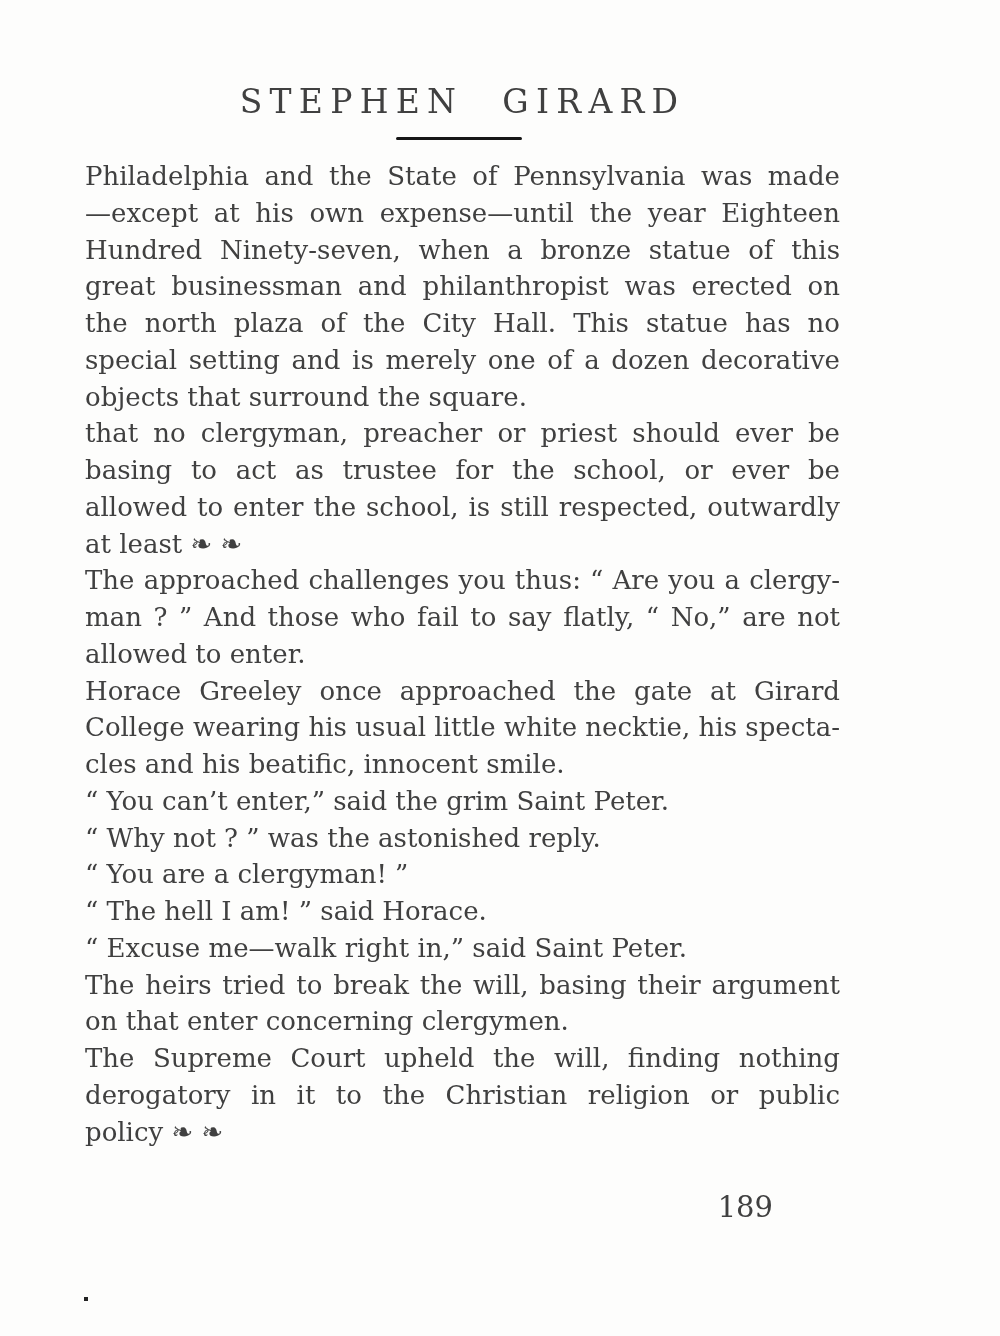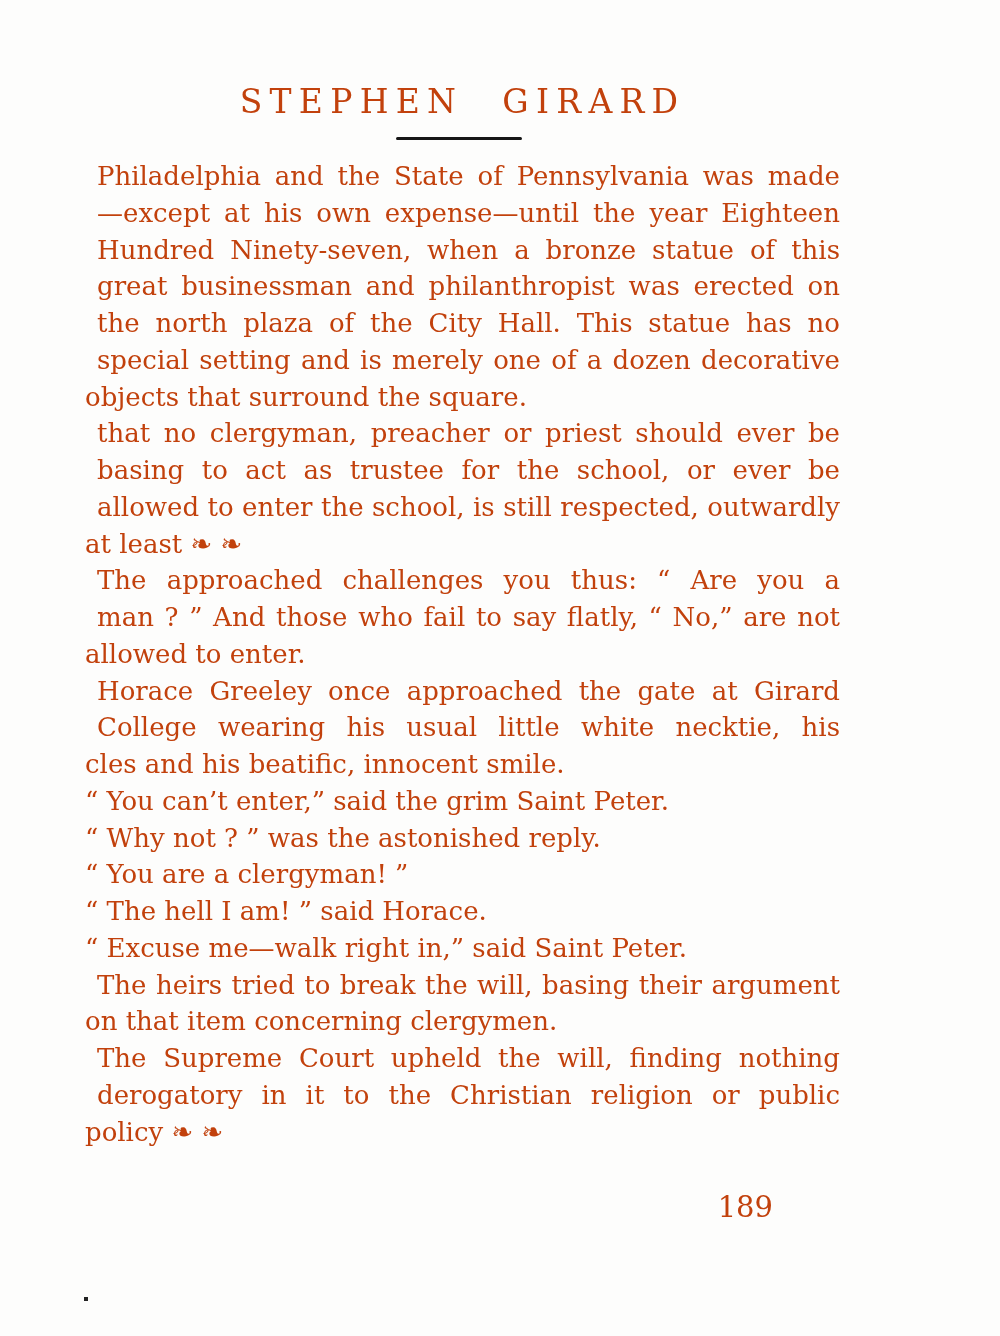--- a/index.html
+++ b/index.html
@@ -48,21 +48,20 @@
     height: 36.75px;
     line-height: 36.75px;
     overflow: hidden;
     white-space: nowrap;
     font-family: "DejaVu Serif", "DejaVu Sans", "Liberation Serif", serif;
   }
   .line.fill {
     white-space: normal;
     text-align: justify;
     text-align-last: justify;
-    margin-left: 12px;
   }
   #page-number {
     position: absolute;
     top: 1190px;
     left: 85px;
     width: 688px;
     text-align: right;
     font-size: 29px;
   }
   #ink-speck {
@@ -70,21 +69,21 @@
     top: 1297px;
     left: 84px;
     width: 4px;
     height: 4px;
     background: #222;
   }
 </style>
 </head>
 <body>
 
-<div id="book-page" style="background: rgb(253, 253, 252); color: #c2410c;">
+<div id="book-page" style="background: rgb(253, 253, 252); color: #404040;">
   <div id="title">STEPHEN GIRARD</div>
 
   <div id="title-rule"></div>
 
   <div id="text-block">
       <div class="line fill">Philadelphia and the State of Pennsylvania was made</div>
       <div class="line fill">—except at his own expense—until the year Eighteen</div>
       <div class="line fill">Hundred Ninety-seven, when a bronze statue of this</div>
       <div class="line fill">great businessman and philanthropist was erected on</div>
       <div class="line fill">the north plaza of the City Hall. This statue has no</div>
@@ -99,21 +98,21 @@
       <div class="line">allowed to enter.</div>
       <div class="line fill">Horace Greeley once approached the gate at Girard</div>
       <div class="line fill">College wearing his usual little white necktie, his specta-</div>
       <div class="line">cles and his beatific, innocent smile.</div>
       <div class="line">“ You can’t enter,” said the grim Saint Peter.</div>
       <div class="line">“ Why not ? ” was the astonished reply.</div>
       <div class="line">“ You are a clergyman! ”</div>
       <div class="line">“ The hell I am! ” said Horace.</div>
       <div class="line">“ Excuse me—walk right in,” said Saint Peter.</div>
       <div class="line fill">The heirs tried to break the will, basing their argument</div>
-      <div class="line">on that item concerning clergymen.</div>
+      <div class="line">on that enter concerning clergymen.</div>
       <div class="line fill">The Supreme Court upheld the will, finding nothing</div>
       <div class="line fill">derogatory in it to the Christian religion or public</div>
       <div class="line">policy ❧ ❧</div>
     </div>
 
   <div id="page-number">189</div>
 
   <div id="ink-speck"></div>
 </div>
 

